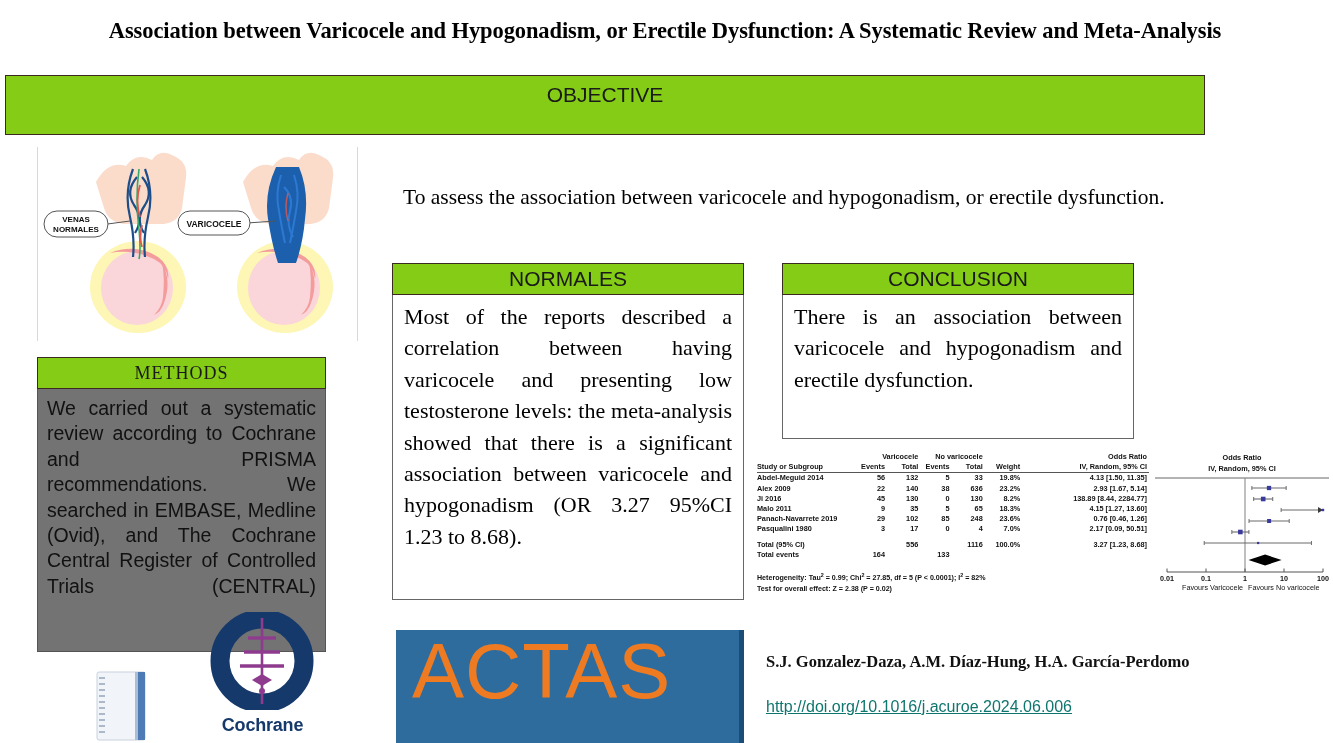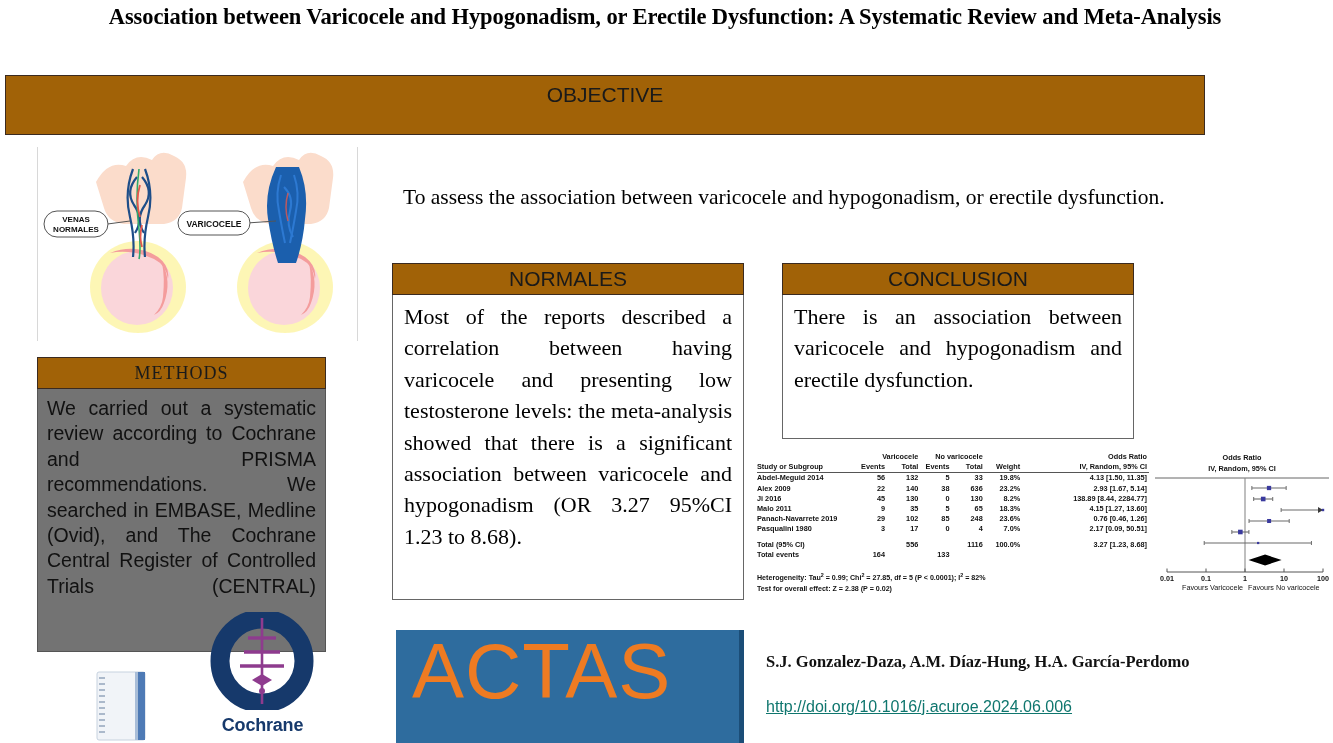--- a/index.html
+++ b/index.html
@@ -7,30 +7,30 @@
     width:1333px;height:743px;
     background:#ffffff;
     font-family:"Liberation Sans", sans-serif;
     position:relative;
     overflow:hidden;
   }
   .page{position:absolute;left:0;top:0;width:1333px;height:743px;}
 
   
   #poster-title{
-    position:absolute;left:60px;top:2px;width:1210px;
+    position:absolute;left:60px;top:16px;width:1210px;
     font-family:"Liberation Serif", serif;
     font-weight:bold;font-size:22.5px;line-height:29px;
     text-align:center;color:#000;
     letter-spacing:-0.1px;
   }
 
   
   .sec-header{
-    background:#a16207;
+    background:#84cc16;
     border:1.4px solid #3a2a20;
     box-sizing:border-box;
     text-align:center;
     color:#1a1a1a;
     font-family:"Liberation Sans", sans-serif;
   }
   #objective-bar{
     position:absolute;left:5px;top:75px;width:1200px;height:60px;
     font-size:21px;
     padding-top:7px;

